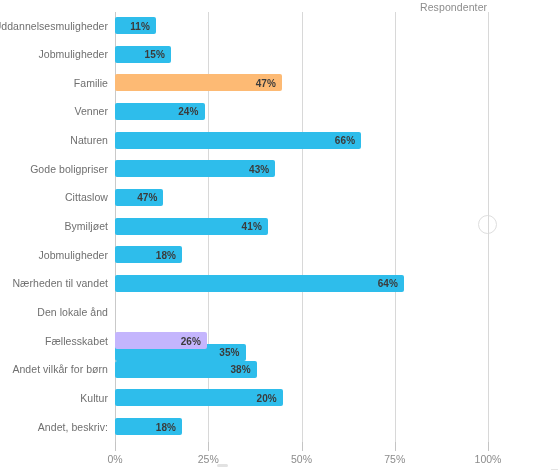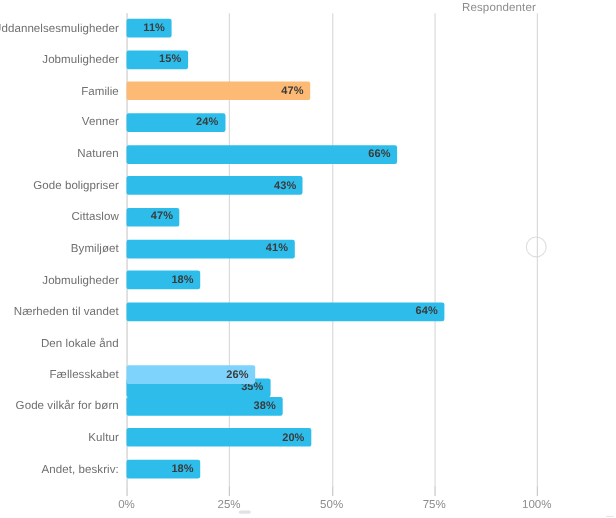--- a/index.html
+++ b/index.html
@@ -242,27 +242,27 @@
       </div>
       <div class="row" style="top: 291.5px;">
         <div class="cat-label">Den lokale ånd</div>
         <div class="bar" style="width: 130.55px; background: rgb(46, 189, 235); margin-top: 40px;">
           <div class="bar-value">35%</div>
         </div>
         <div class="resp-value">204</div>
       </div>
       <div class="row" style="top: 320.15px;">
         <div class="cat-label">Fællesskabet</div>
-        <div class="bar" style="width: 117px; background: #7dd3fc;">
+        <div class="bar" style="width: 92px; background: #c4b5fd;">
           <div class="bar-value">26%</div>
         </div>
         <div class="resp-value">148</div>
       </div>
       <div class="row" style="top: 348.8px;">
-        <div class="cat-label">Gode vilkår for børn</div>
+        <div class="cat-label">Andet vilkår for børn</div>
         <div class="bar" style="width: 141.74px; background: rgb(46, 189, 235);">
           <div class="bar-value">38%</div>
         </div>
         <div class="resp-value">222</div>
       </div>
       <div class="row" style="top: 377.45px;">
         <div class="cat-label">Kultur</div>
         <div class="bar" style="width: 167.85px; background: rgb(46, 189, 235);">
           <div class="bar-value">20%</div>
         </div>

